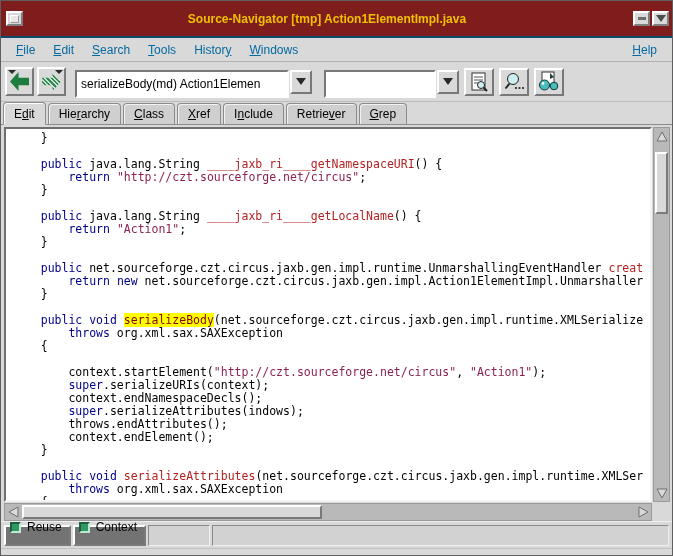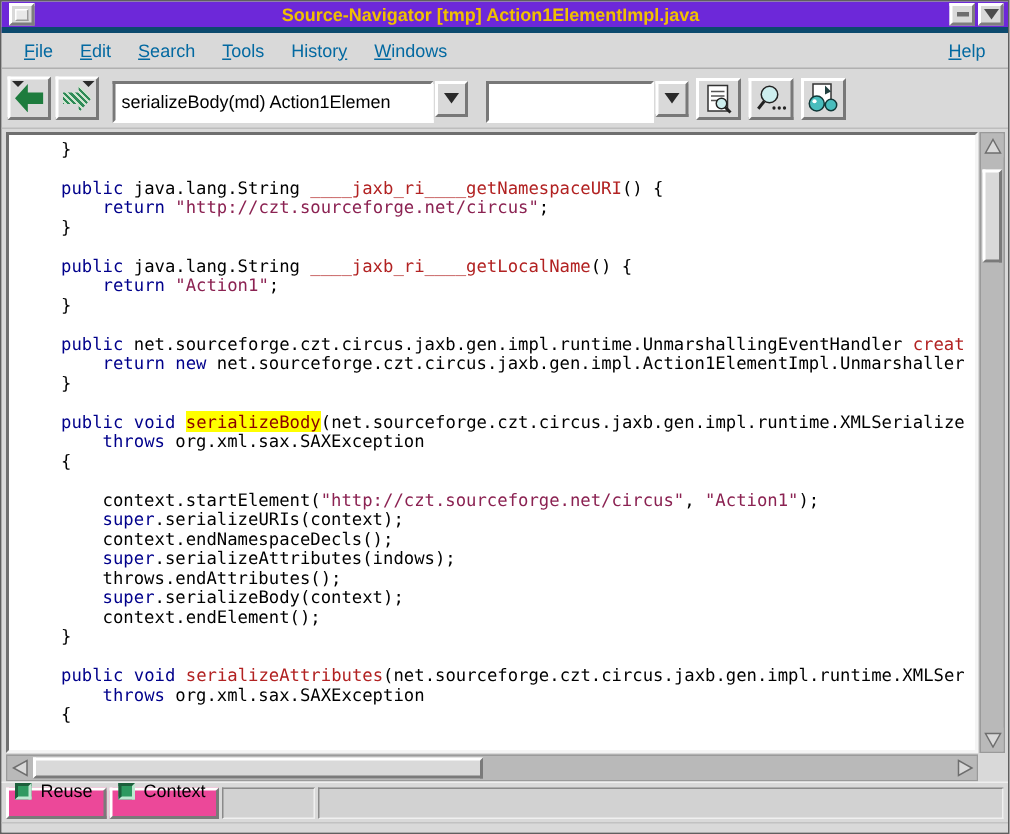--- a/index.html
+++ b/index.html
@@ -1,20 +1,20 @@
 <!DOCTYPE html>
 <html><head>
 <meta charset="utf-8">
 <style>
   html,body{margin:0;padding:0;background:#9a9a9a;font-family:"Liberation Sans",sans-serif;}
   *{box-sizing:border-box;}
   .window{width:673px;height:556px;background:#d9d9d9;border:1px solid #5f5f5f;display:flex;flex-direction:column;overflow:hidden;}
 
   
-  .titlebar{height:21px;background:#6d28d9;border-bottom:4px solid #0c4a6e;display:flex;align-items:center;padding:1px 3px;flex:0 0 auto;}
+  .titlebar{height:37px;background:#7f1d1d;border-bottom:2px solid #0c4a6e;display:flex;align-items:center;padding:1px 3px;flex:0 0 auto;}
   .tb-btn{width:17px;height:15px;background:#d9d9d9;border:2px solid;border-color:#ffffff #7e7e7e #7e7e7e #ffffff;display:flex;align-items:center;justify-content:center;margin-left:2px;}
   .tb-inner-square{width:9px;height:8px;background:#e8e8e8;border:1px solid #9a9a9a;border-top-color:#fff;border-left-color:#fff;}
   .tb-dash{width:8px;height:3px;background:#6e6e6e;}
   .tb-tri{width:0;height:0;border-left:5px solid transparent;border-right:5px solid transparent;border-top:7px solid #4c4c4c;}
   .title{flex:1;text-align:center;font-size:12px;font-weight:bold;color:#f0c000;letter-spacing:0px;white-space:nowrap;overflow:hidden;}
   .tb-right{display:flex;}
 
   
   .menubar{height:24px;background:#d9d9d9;display:flex;align-items:center;font-size:12px;padding:0 6px;border-bottom:1px solid #b0b0b0;flex:0 0 auto;}
   .menu-item{padding:3px 9px;color:#0369a1;cursor:default;white-space:nowrap;}
@@ -59,21 +59,21 @@
   .sb-thumb-v{position:absolute;left:1px;right:1px;top:8px;height:62px;background:#d9d9d9;border:2px solid;border-color:#ffffff #7a7a7a #7a7a7a #ffffff;}
   .hscroll-row{height:18px;display:flex;align-items:stretch;margin-top:1px;}
   .hscroll{flex:1;background:#b9b9b9;border:1px solid #9a9a9a;display:flex;}
   .sb-btn-h{width:16px;background:#b9b9b9;display:flex;align-items:center;justify-content:center;flex:0 0 auto;}
   .sb-track-h{flex:1;position:relative;}
   .sb-thumb-h{position:absolute;top:1px;bottom:1px;left:1px;width:300px;background:#d9d9d9;border:2px solid;border-color:#ffffff #7a7a7a #7a7a7a #ffffff;}
   .sb-corner{width:18px;background:#d9d9d9;}
 
   
   .statusbar{height:27px;background:#d9d9d9;display:flex;align-items:center;padding:2px 3px;border-top:1px solid #efefef;flex:0 0 auto;}
-  .toggle-btn{height:21px;background:#ec4899;border:2px solid;border-color:#ffffff #7a7a7a #7a7a7a #ffffff;display:flex;align-items:center;padding:0 7px 16px 4px;font-size:12px;margin-right:2px;}
+  .toggle-btn{height:21px;background:#737373;border:2px solid;border-color:#ffffff #7a7a7a #7a7a7a #ffffff;display:flex;align-items:center;padding:0 7px 16px 4px;font-size:12px;margin-right:2px;}
   .toggle-indicator{width:11px;height:11px;background:#2e9960;border:2px solid;border-color:#1d5f3c #bfe8d2 #bfe8d2 #1d5f3c;margin-right:6px;}
   .status-panel{height:21px;background:#d2d2d2;border:1px solid;border-color:#8a8a8a #f0f0f0 #f0f0f0 #8a8a8a;}
   .status-panel.small{width:62px;margin-right:2px;}
   .status-panel.wide{flex:1;}
   .bottom-strip{height:7px;background:#d9d9d9;border-top:1px solid #c2c2c2;flex:0 0 auto;}
 </style>
 </head>
 <body>
 
 <div class="window">
@@ -153,20 +153,29 @@
       <svg width="24" height="22" viewBox="0 0 24 22">
         <rect x="5" y="1" width="12" height="14" fill="#ffffff" stroke="#333333"></rect>
         <polygon points="13,2 17,6 13,8" fill="#204040"></polygon>
         <circle cx="7.5" cy="14" r="5" fill="#49bdbd" stroke="#103838"></circle>
         <circle cx="17" cy="15" r="3.8" fill="#49bdbd" stroke="#103838"></circle>
         <circle cx="6" cy="12.5" r="1.4" fill="#ffffff"></circle>
       </svg>
     </div>
   </div>
 
+  <div class="tabbar" id="tabbar-tabs">
+      <div class="tab active">E<u>d</u>it</div>
+      <div class="tab">Hie<u>r</u>archy</div>
+      <div class="tab"><u>C</u>lass</div>
+      <div class="tab"><u>X</u>ref</div>
+      <div class="tab">I<u>n</u>clude</div>
+      <div class="tab">Retrie<u>v</u>er</div>
+      <div class="tab"><u>G</u>rep</div>
+    </div>
 
   <div class="editor-region">
     <div class="editor-row">
       <div class="code-wrap">
         <div id="code">
             <div class="line"><span class="tok-p">    }</span></div>
             <div class="line"></div>
             <div class="line"><span class="tok-p">    </span><span class="tok-k">public</span><span class="tok-p"> java.lang.String </span><span class="tok-m">____jaxb_ri____getNamespaceURI</span><span class="tok-p">() {</span></div>
             <div class="line"><span class="tok-p">        </span><span class="tok-k">return</span><span class="tok-p"> </span><span class="tok-s">"http://czt.sourceforge.net/circus"</span><span class="tok-p">;</span></div>
             <div class="line"><span class="tok-p">    }</span></div>
@@ -181,21 +190,20 @@
             <div class="line"></div>
             <div class="line"><span class="tok-p">    </span><span class="tok-k">public</span><span class="tok-p"> </span><span class="tok-k">void</span><span class="tok-p"> </span><span class="tok-h">serializeBody</span><span class="tok-p">(net.sourceforge.czt.circus.jaxb.gen.impl.runtime.XMLSerialize</span></div>
             <div class="line"><span class="tok-p">        </span><span class="tok-k">throws</span><span class="tok-p"> org.xml.sax.SAXException</span></div>
             <div class="line"><span class="tok-p">    {</span></div>
             <div class="line"></div>
             <div class="line"><span class="tok-p">        context.startElement(</span><span class="tok-s">"http://czt.sourceforge.net/circus"</span><span class="tok-p">, </span><span class="tok-s">"Action1"</span><span class="tok-p">);</span></div>
             <div class="line"><span class="tok-p">        </span><span class="tok-k">super</span><span class="tok-p">.serializeURIs(context);</span></div>
             <div class="line"><span class="tok-p">        context.endNamespaceDecls();</span></div>
             <div class="line"><span class="tok-p">        </span><span class="tok-k">super</span><span class="tok-p">.serializeAttributes(indows);</span></div>
             <div class="line"><span class="tok-p">        throws.endAttributes();</span></div>
-            <div class="line"><span class="tok-p">        </span><span class="tok-k">super</span><span class="tok-p">.serializeBody(context);</span></div>
             <div class="line"><span class="tok-p">        context.endElement();</span></div>
             <div class="line"><span class="tok-p">    }</span></div>
             <div class="line"></div>
             <div class="line"><span class="tok-p">    </span><span class="tok-k">public</span><span class="tok-p"> </span><span class="tok-k">void</span><span class="tok-p"> </span><span class="tok-m">serializeAttributes</span><span class="tok-p">(net.sourceforge.czt.circus.jaxb.gen.impl.runtime.XMLSer</span></div>
             <div class="line"><span class="tok-p">        </span><span class="tok-k">throws</span><span class="tok-p"> org.xml.sax.SAXException</span></div>
             <div class="line"><span class="tok-p">    {</span></div>
           </div>
       </div>
       <div class="vscroll">
         <div class="sb-btn">

